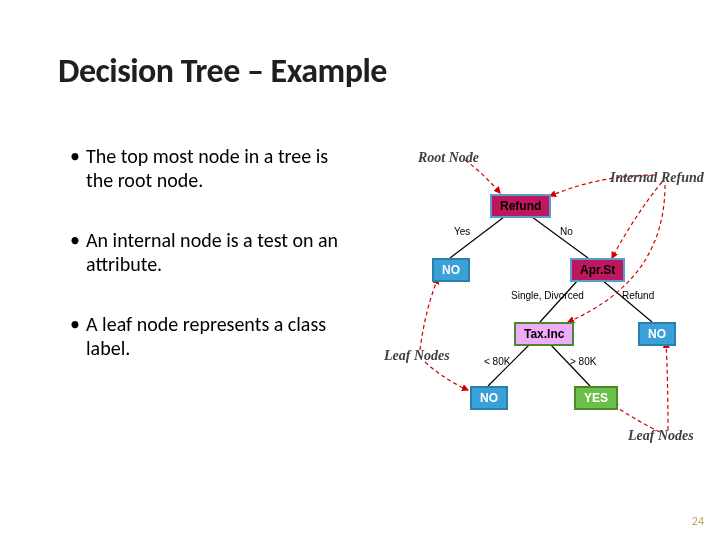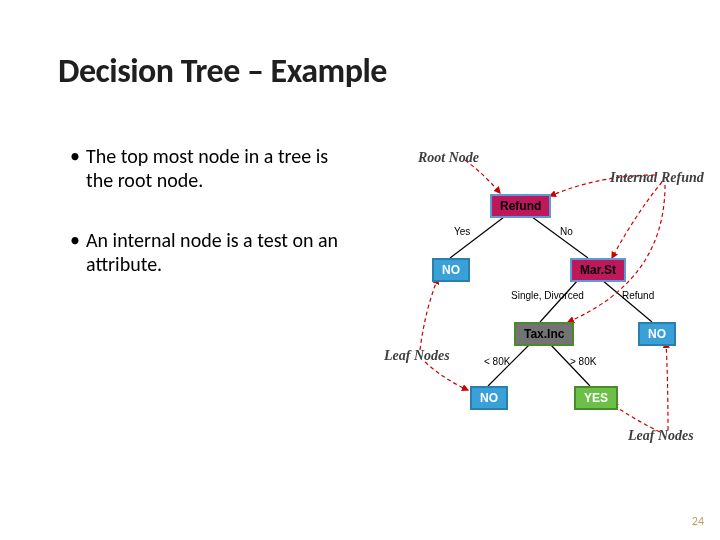--- a/index.html
+++ b/index.html
@@ -47,21 +47,21 @@
   .node {
     position:absolute;
     font-family:Arial,sans-serif;
     font-size:12px; font-weight:700;
     text-align:center;
     padding:3px 8px;
     border:2px solid #000;
     background:#fff;
   }
   .node.internal { background:#be185d; border-color:#5b9bd5; color:#000; }
-  .node.taxinc { background:#737373; border-color:#4a8a2a; }
+  .node.taxinc { background:#f0abfc; border-color:#4a8a2a; }
   .node.no { background:#3aa0d8; color:#fff; border-color:#2a7fab; }
   .node.yes { background:#6cc04a; color:#fff; border-color:#4a8a2a; }
   .edge-label {
     position:absolute;
     font-family:Arial,sans-serif;
     font-size:10px; color:#000;
     white-space:nowrap;
   }
   .tree-line { stroke:#000; stroke-width:1.2; fill:none; }
   .anno-line { stroke:#d00000; stroke-width:1.2; fill:none; stroke-dasharray:4 3; }
@@ -72,20 +72,21 @@
   }
 </style>
 </head>
 <body>
 
 <div class="title">Decision Tree – Example</div>
 
 <ul class="bullets">
   <li>The top most node in a tree is the root node.</li>
   <li>An internal node is a test on an attribute.</li>
+  <li>A leaf node represents a class label.</li>
 </ul>
 
 <div class="diagram">
 
   <svg width="310" height="300" style="position:absolute;left:0;top:0;">
     <defs>
       <marker id="ah" markerWidth="6" markerHeight="6" refX="5" refY="3" orient="auto">
           <path d="M0,0 L6,3 L0,6 Z" class="arrow"></path>
         </marker>
     </defs>
@@ -110,21 +111,21 @@
     <path class="anno-line" d="M270,282 Q245,270 222,254" marker-end="url(#ah)"></path>
   </svg>
 
   <div class="anno" style="left:28px; top:0px;">Root Node</div>
   <div class="anno" style="left:220px;top:20px;">Internal Refund</div>
   <div class="anno" style="left:-6px; top:198px;">Leaf Nodes</div>
   <div class="anno" style="left:238px;top:278px;">Leaf Nodes</div>
 
   <div class="node internal" style="left:100px; top:44px;">Refund</div>
   <div class="node no" style="left:42px;  top:108px;">NO</div>
-  <div class="node internal" style="left:180px; top:108px;">Mar.St</div>
+  <div class="node internal" style="left:180px; top:108px;">Apr.St</div>
   <div class="node taxinc" style="left:124px; top:172px;">Tax.Inc</div>
   <div class="node no" style="left:248px; top:172px;">NO</div>
   <div class="node no" style="left:80px;  top:236px;">NO</div>
   <div class="node yes" style="left:184px; top:236px;">YES</div>
 
   <div class="edge-label" style="left:64px;  top:76px;">Yes</div>
   <div class="edge-label" style="left:170px; top:76px;">No</div>
   <div class="edge-label" style="left:121px; top:140px;">Single, Divorced</div>
   <div class="edge-label" style="left:232px; top:140px;">Refund</div>
   <div class="edge-label" style="left:86px;  top:206px;margin-left:8px;">&lt; 80K</div>

